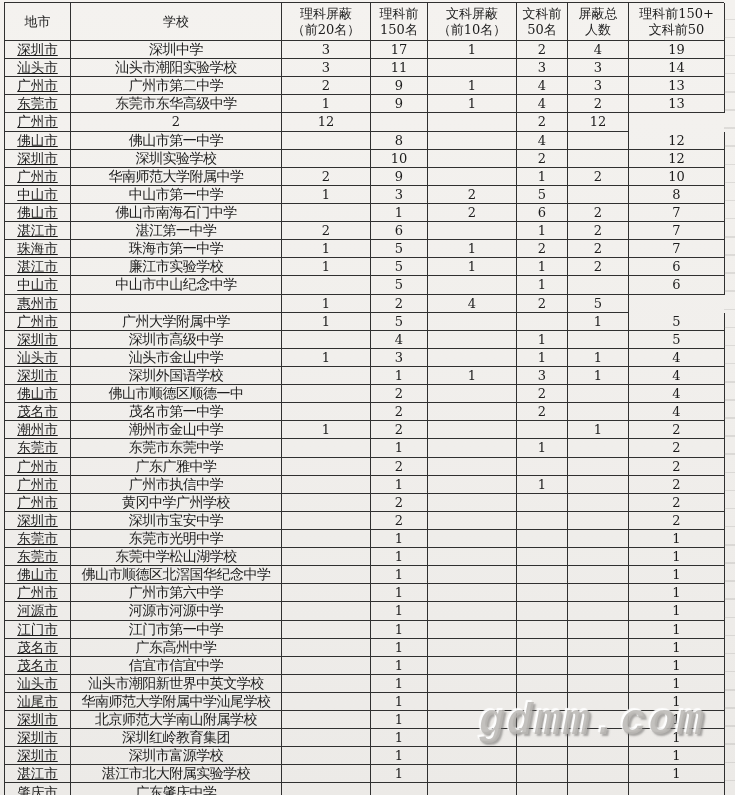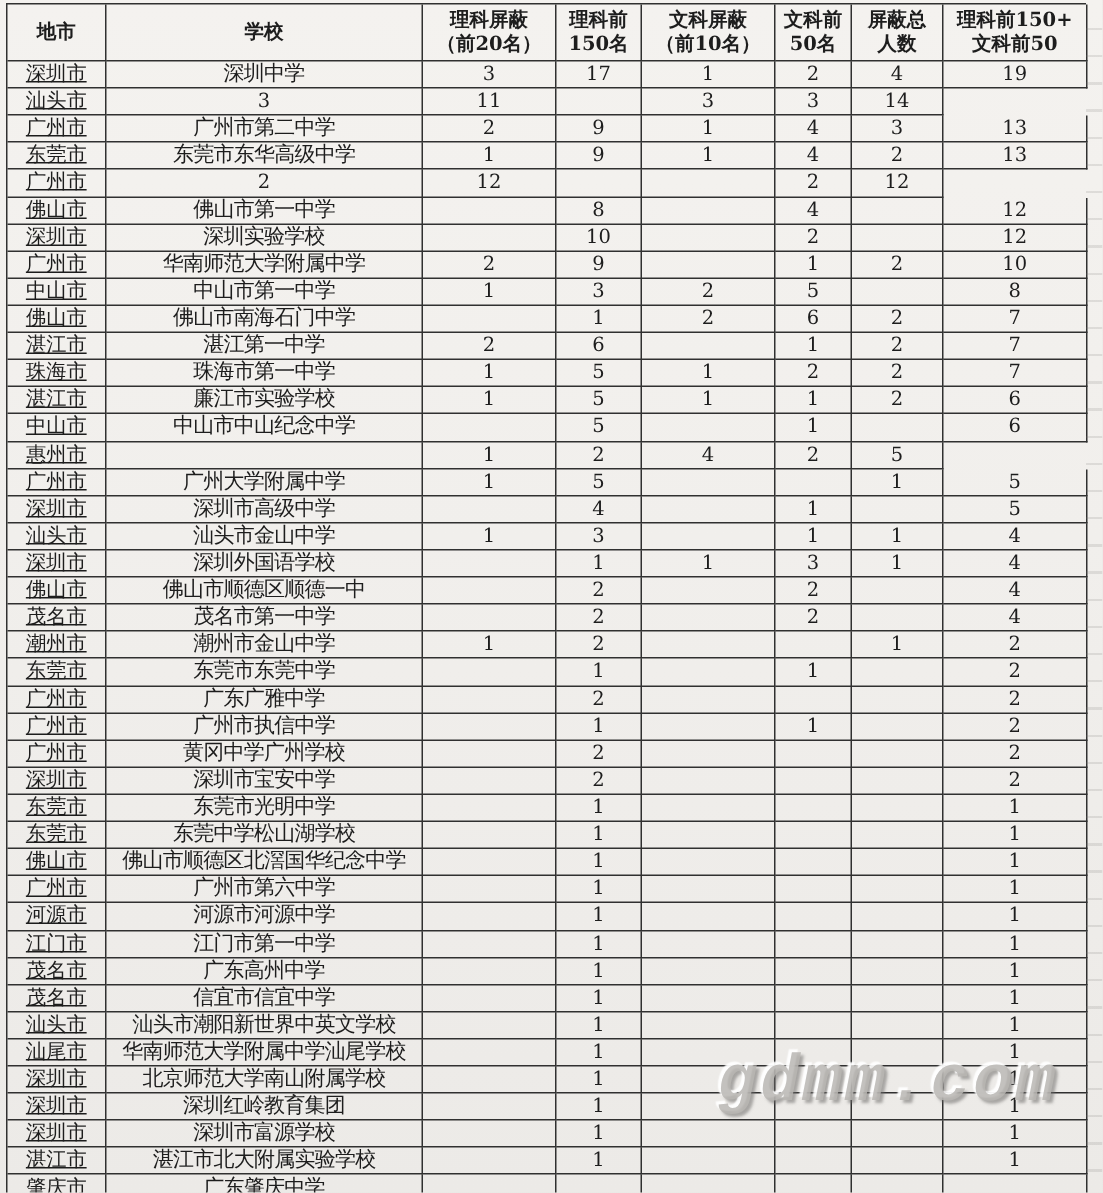--- a/index.html
+++ b/index.html
@@ -15,21 +15,21 @@
   }
   .table {
     position:absolute; left:4px; top:2px; width:720px;
     border-left:1px solid #303030; border-top:1px solid #303030;
     background:transparent;
   }
   .hrow, .trow {
     display:grid;
     grid-template-columns:66px 211px 89px 57px 89px 51px 61px 96px;
   }
-  .hrow { height:38px;font-weight:bold; }
+  .hrow { height:38px; }
   .trow { height:18.12px; }
   .cell {
     border-right:1px solid #303030;
     border-bottom:1px solid #303030;
     display:flex; align-items:center; justify-content:center;
     overflow:hidden; text-align:center;
     font-size:13px; line-height:17px;
     white-space:nowrap;
   }
   .hrow .cell {
@@ -82,20 +82,21 @@
           <div class="cell c1">深圳中学</div>
           <div class="cell c2">3</div>
           <div class="cell c3">17</div>
           <div class="cell c4">1</div>
           <div class="cell c5">2</div>
           <div class="cell c6">4</div>
           <div class="cell c7">19</div>
         </div>
         <div class="trow">
           <div class="cell c0">汕头市</div>
+          <div class="cell c1">汕头市潮阳实验学校</div>
           <div class="cell c2">3</div>
           <div class="cell c3">11</div>
           <div class="cell c4"></div>
           <div class="cell c5">3</div>
           <div class="cell c6">3</div>
           <div class="cell c7">14</div>
         </div>
         <div class="trow">
           <div class="cell c0">广州市</div>
           <div class="cell c1">广州市第二中学</div>

